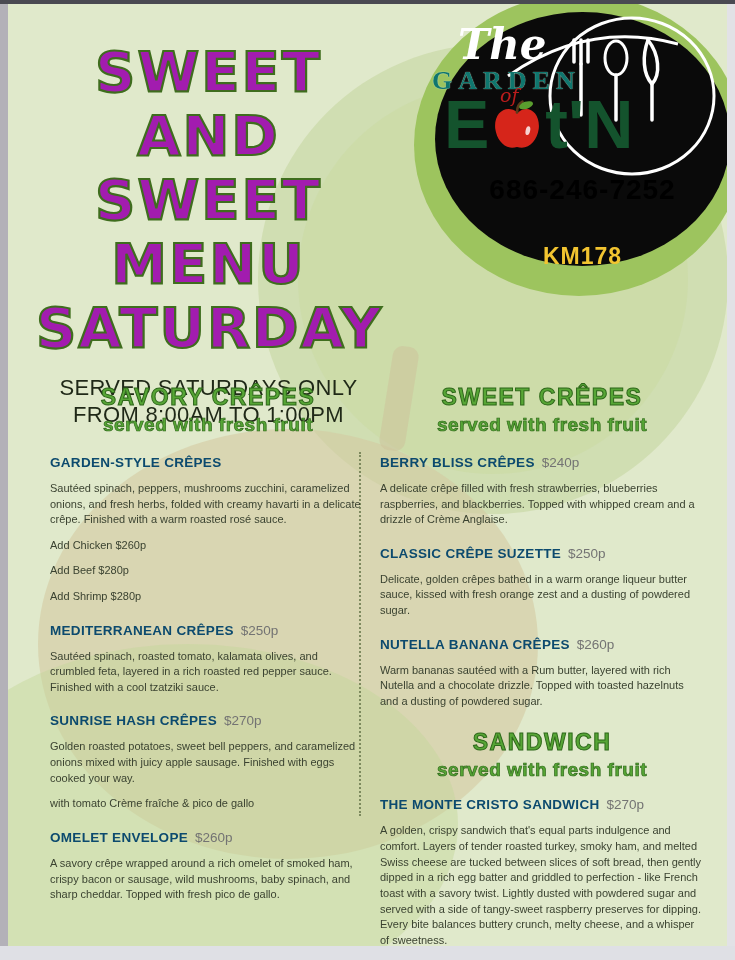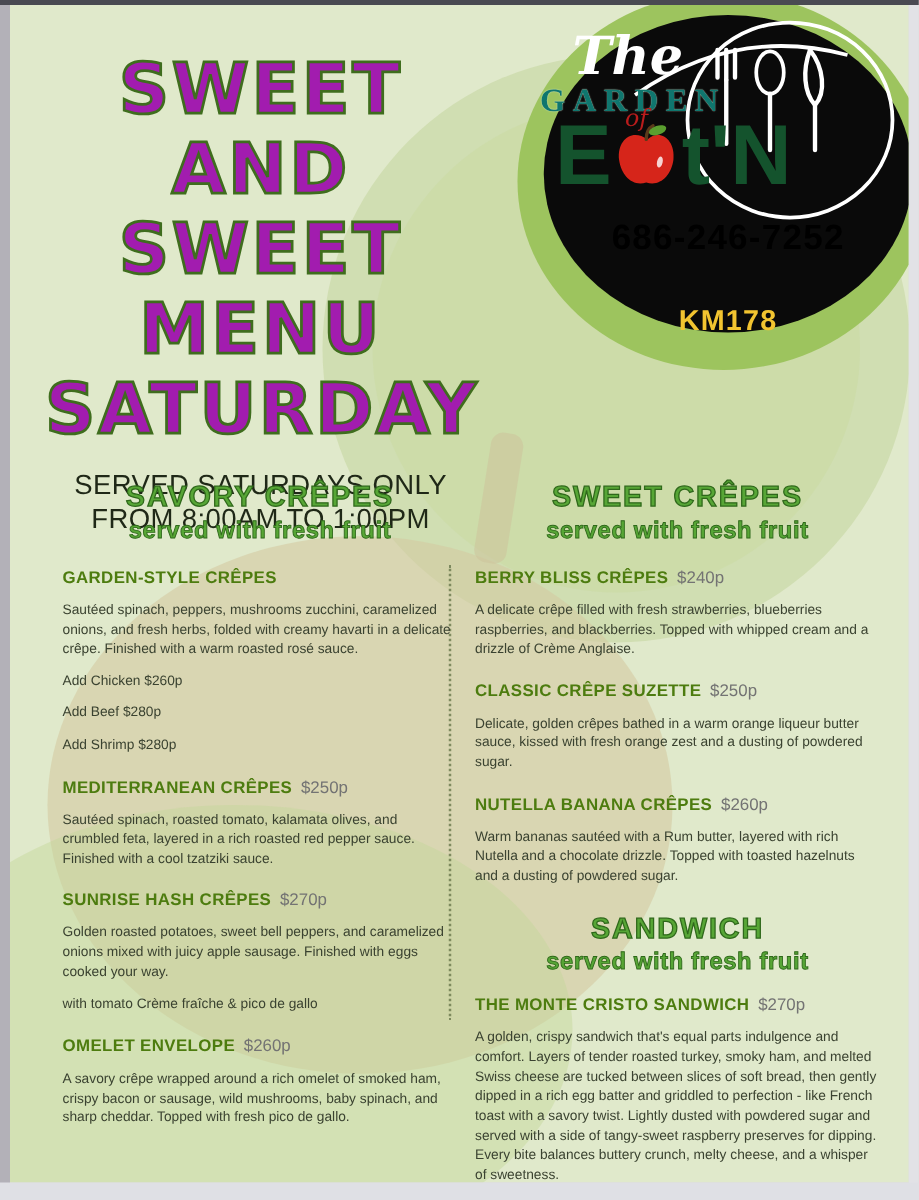--- a/index.html
+++ b/index.html
@@ -65,21 +65,21 @@
   .sec-tag {
     font-size:19px; font-weight:700; color:#57a636;
     -webkit-text-stroke:0.7px #2e681a; letter-spacing:0.5px; margin-top:3px;
   }
   .col-left { position:absolute; left:42px; top:380px; width:316px; }
   .col-right { position:absolute; left:372px; top:380px; width:324px; }
   .divider { position:absolute; left:351px; top:448px; height:364px; width:0; border-left:2px dotted #6f7d52; opacity:0.85; }
 
   .item { margin-bottom:16px; }
   .item-head { margin-bottom:3px; }
-  .item-name { font-weight:700; font-size:13.5px; color:#4d7c0f; letter-spacing:0.3px; }
+  .item-name { font-weight:700; font-size:13.5px; color:#0c4a6e; letter-spacing:0.3px; }
   .item-price { font-size:13.5px; color:#737373; margin-left:7px; }
   .item-desc, .item-extra, .item-note { font-size:11px; color:#3a4230; line-height:1.42;margin-top:10px; }
   .sandwich-header { margin-top:20px; margin-bottom:14px; }
 </style>
 </head>
 <body>
 
 <div class="top-strip"></div>
 <div class="left-strip"></div>
 <div class="right-strip"></div>

